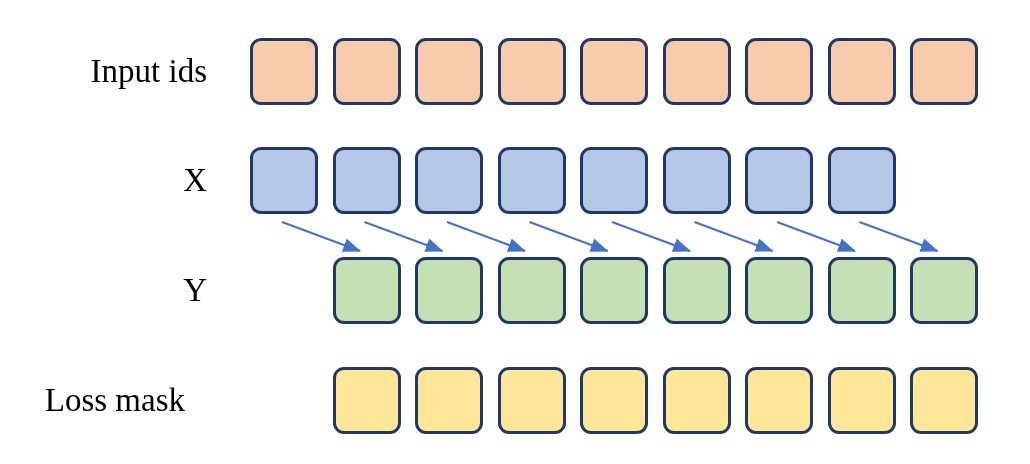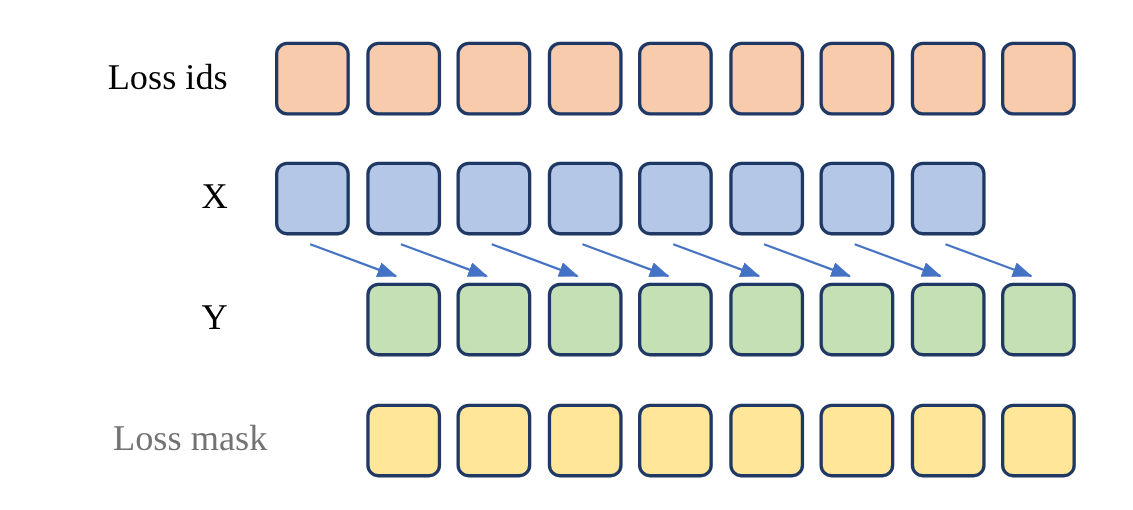--- a/index.html
+++ b/index.html
@@ -44,24 +44,24 @@
     width: 1030px;
     height: 464px;
     pointer-events: none;
   }
 </style>
 </head>
 <body>
 
 <div id="diagram">
   <div id="labels">
-      <div class="row-label" style="right: 823px; top: 71px; color: rgb(0, 0, 0);">Loss ids</div>
+      <div class="row-label" style="right: 823px; top: 71px; color: rgb(0, 0, 0);">Input ids</div>
       <div class="row-label" style="right: 823px; top: 180px; color: rgb(0, 0, 0);">X</div>
       <div class="row-label" style="right: 823px; top: 290px; color: rgb(0, 0, 0);">Y</div>
-      <div class="row-label" style="right: 787px; top: 400px; color: #737373;">Loss mask</div>
+      <div class="row-label" style="right: 845px; top: 400px; color: #000000;">Loss mask</div>
     </div>
   <div id="cells">
       <div class="cell" style="left: 250px; top: 38px; width: 68px; height: 67px; background: rgb(248, 203, 173); border-color: rgb(31, 56, 100);"></div>
       <div class="cell" style="left: 332.5px; top: 38px; width: 68px; height: 67px; background: rgb(248, 203, 173); border-color: rgb(31, 56, 100);"></div>
       <div class="cell" style="left: 415px; top: 38px; width: 68px; height: 67px; background: rgb(248, 203, 173); border-color: rgb(31, 56, 100);"></div>
       <div class="cell" style="left: 497.5px; top: 38px; width: 68px; height: 67px; background: rgb(248, 203, 173); border-color: rgb(31, 56, 100);"></div>
       <div class="cell" style="left: 580px; top: 38px; width: 68px; height: 67px; background: rgb(248, 203, 173); border-color: rgb(31, 56, 100);"></div>
       <div class="cell" style="left: 662.5px; top: 38px; width: 68px; height: 67px; background: rgb(248, 203, 173); border-color: rgb(31, 56, 100);"></div>
       <div class="cell" style="left: 745px; top: 38px; width: 68px; height: 67px; background: rgb(248, 203, 173); border-color: rgb(31, 56, 100);"></div>
       <div class="cell" style="left: 827.5px; top: 38px; width: 68px; height: 67px; background: rgb(248, 203, 173); border-color: rgb(31, 56, 100);"></div>

